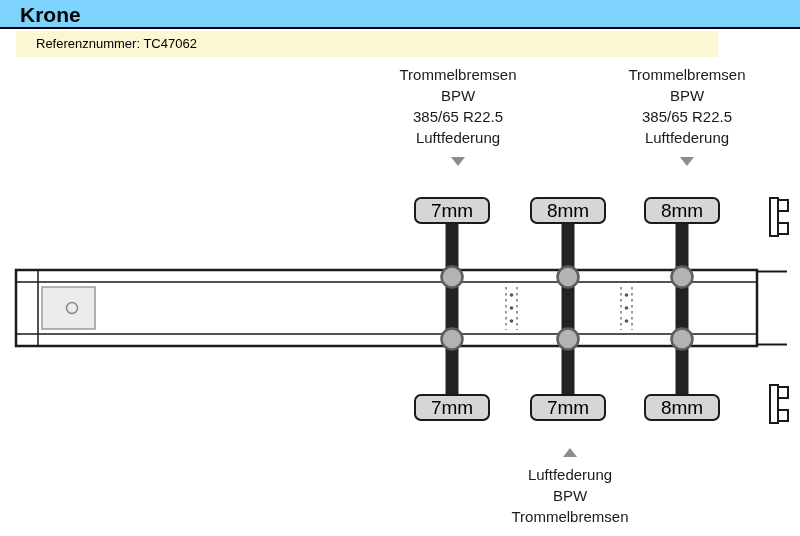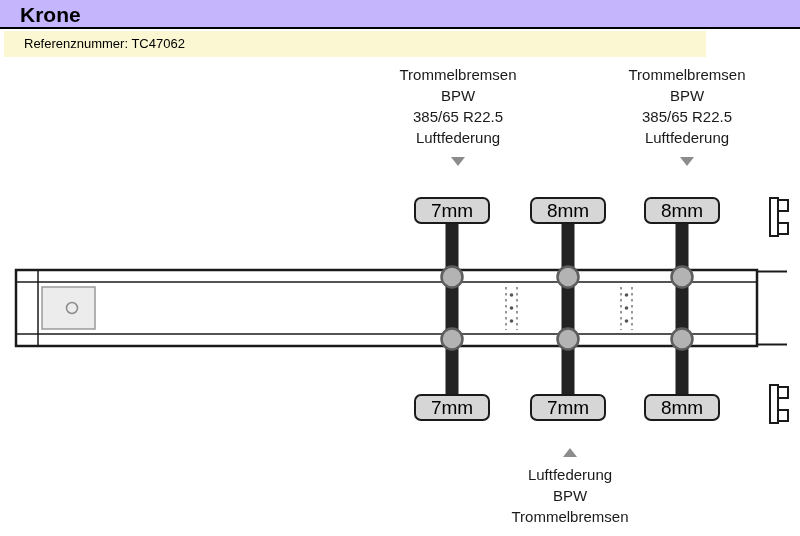--- a/index.html
+++ b/index.html
@@ -17,32 +17,32 @@
     overflow: hidden;
   }
   
   .header {
     position: absolute;
     top: 0; left: 0;
     width: 800px;
     height: 29px;
     border-bottom: 2px solid #000000;
     box-sizing: border-box;
-    background: #c4b5fd;
+    background: #7dd3fc;
   }
   .header h1 {
     margin: 0;
     padding: 3px 0 0 20px;
     font-size: 21px;
     font-weight: 700;
     color: #000000;
   }
   .ref-bar {
     position: absolute;
-    top: 31px; left: 4px;
+    top: 31px; left: 16px;
     width: 702px;
     height: 26px;
     background: #fbf7d2;
     line-height: 26px;
     font-size: 13px;
     padding-left: 20px;
     box-sizing: border-box;
     color: #000000;
   }
   

